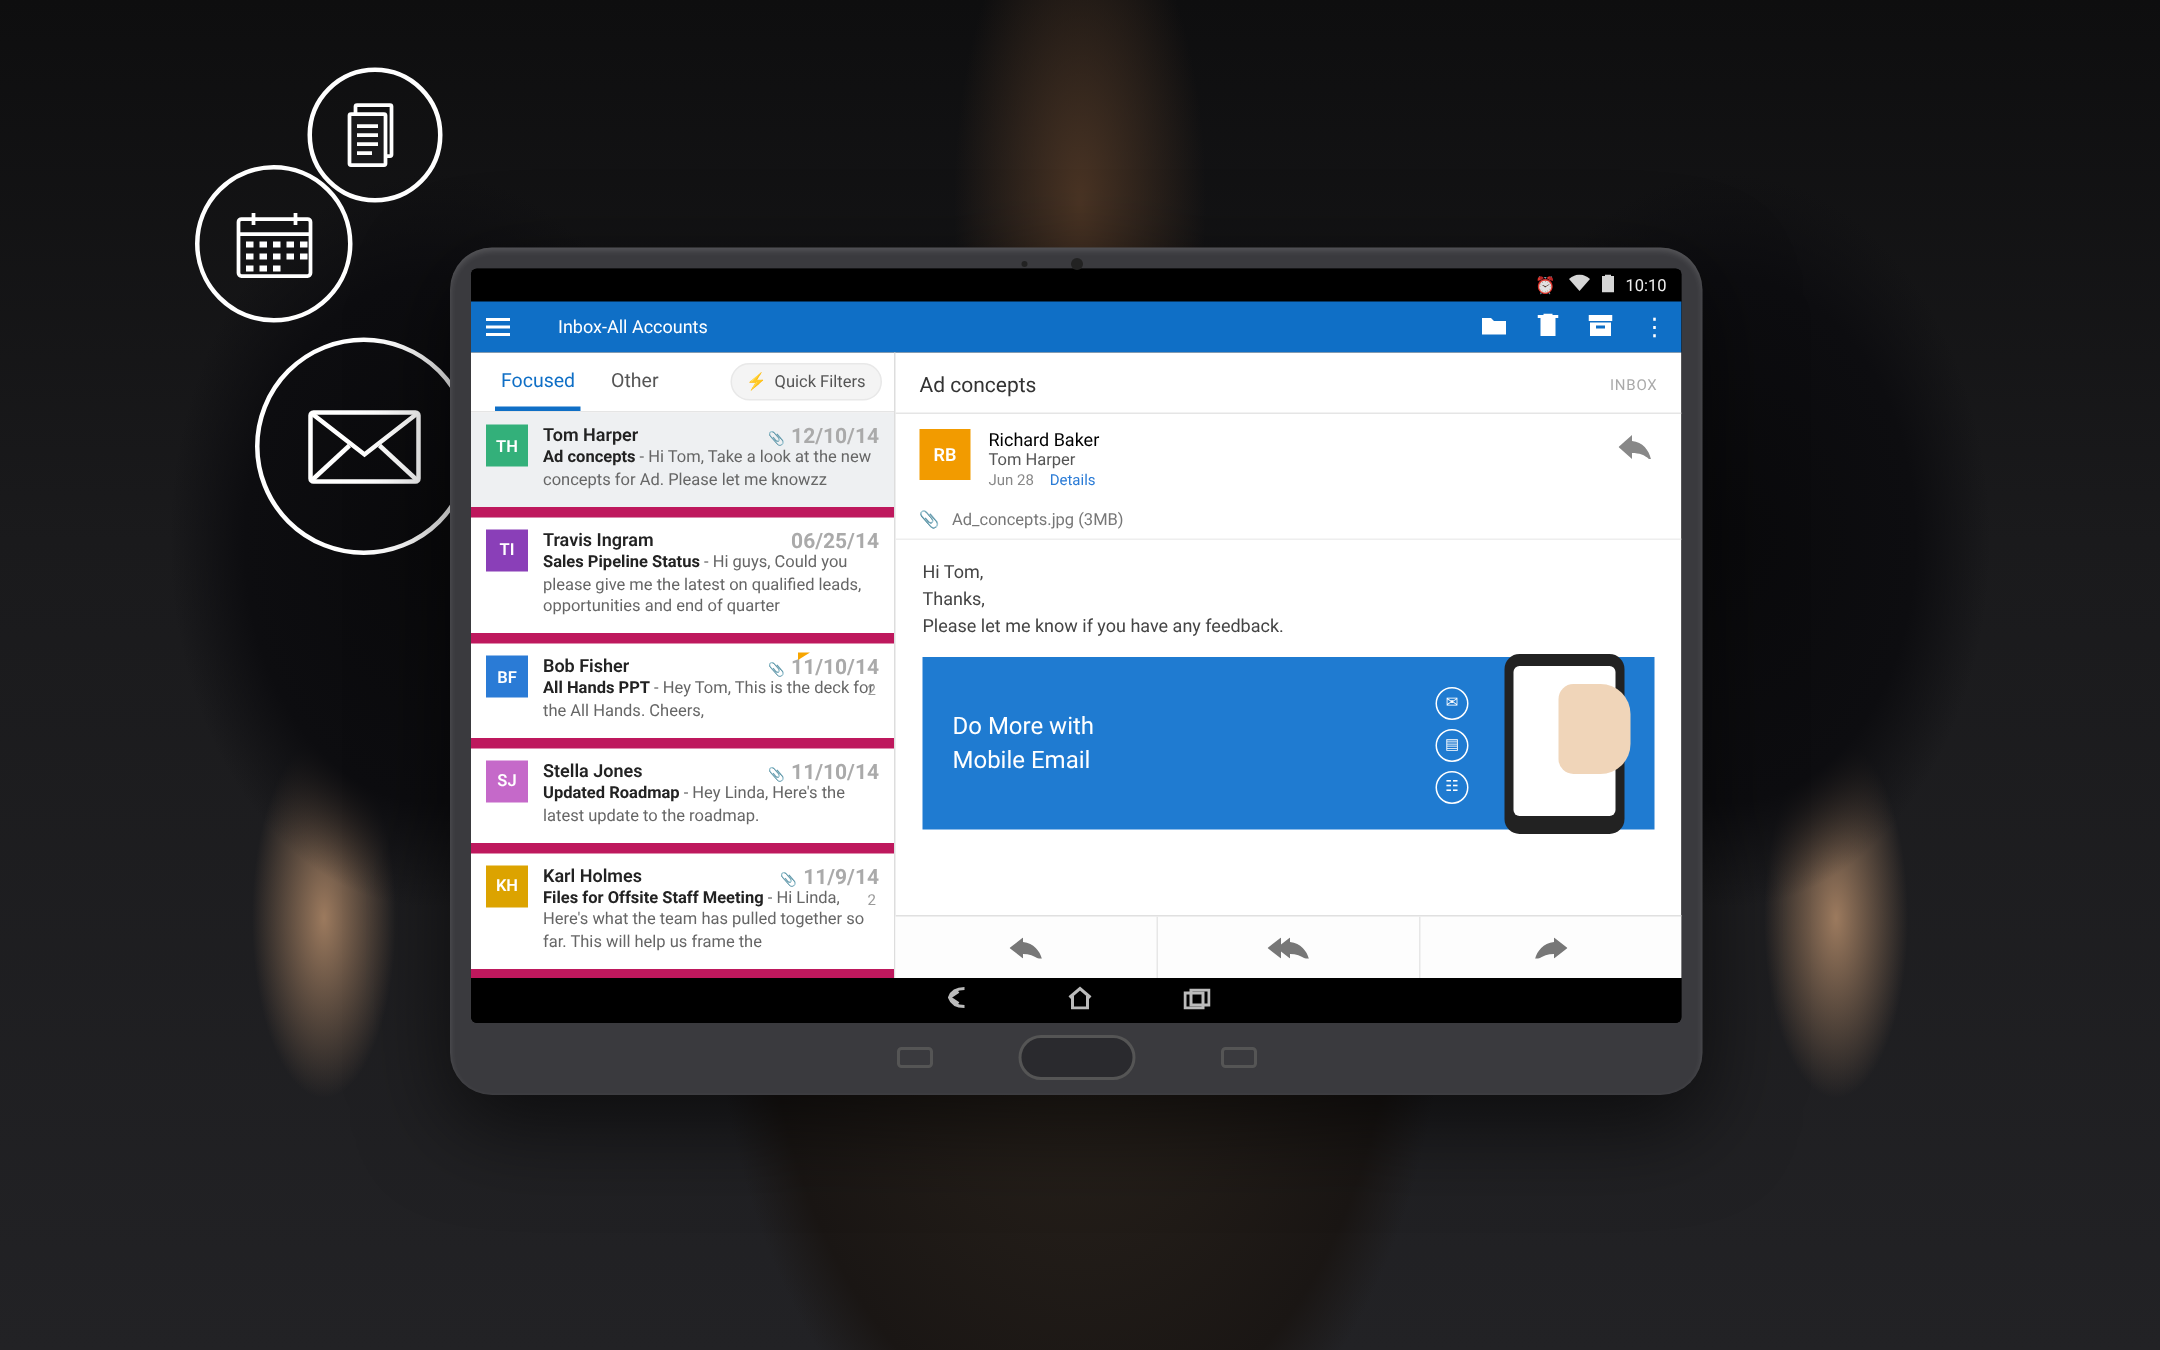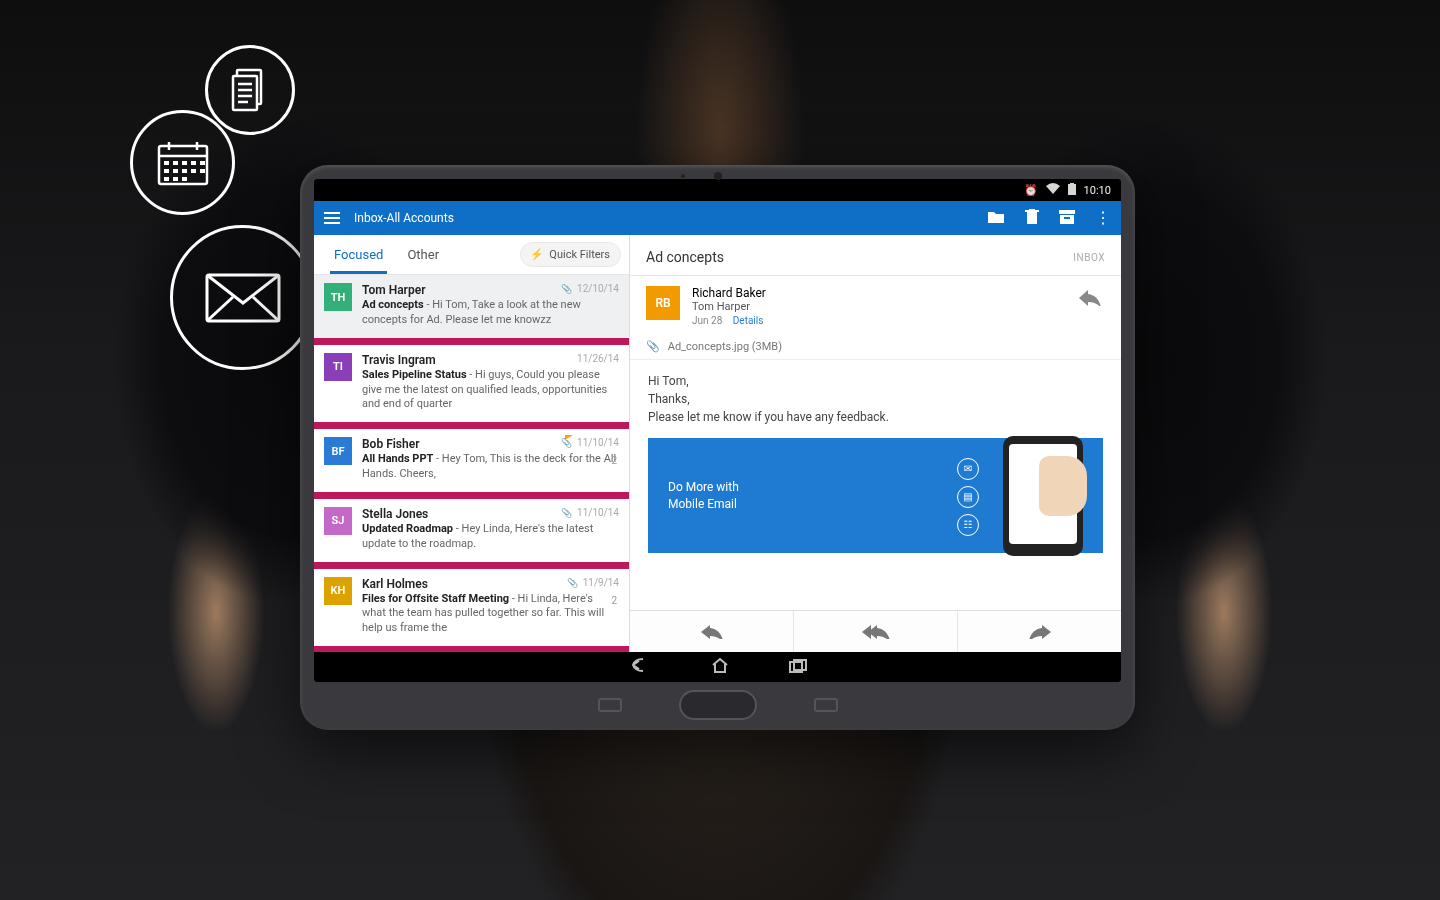--- a/index.html
+++ b/index.html
@@ -62,32 +62,32 @@
   .statusbar {
     height:22px; background:#000; color:#eee;
     display:flex; justify-content:flex-end; align-items:center;
     gap:8px; padding:0 10px; font-size:11px;
   }
   .statusbar .sb-icon { opacity:.9; }
 
   
   .appbar {
     height:34px; background:#0f6fc6; color:#fff;
-    display:flex; align-items:center; padding:0 10px; gap:14px;
+    display:flex; align-items:center; padding:0 10px; gap:32px;
     font-size:12px;
   }
   .hamburger { display:flex; flex-direction:column; gap:3px; cursor:pointer; }
   .hamburger span { width:16px; height:2px; background:#fff; }
   .appbar-title { flex:1; }
   .appbar-actions { display:flex; gap:20px; align-items:center; }
   .appbar-actions .ic { cursor:pointer; }
 
   
   .main { flex:1; display:flex; background:#fff; min-height:0; }
-  .list-pane { width:316px; border-right:1px solid #ddd; display:flex; flex-direction:column; }
+  .list-pane { width:283px; border-right:1px solid #ddd; display:flex; flex-direction:column; }
   .read-pane { flex:1; display:flex; flex-direction:column; min-width:0; }
 
   
   .tabs-row {
     display:flex; align-items:center; height:40px; border-bottom:1px solid #e5e5e5;
     padding:0 8px;
   }
   .tab {
     padding:0 12px; height:100%; display:flex; align-items:center;
     font-size:13px; color:#555; cursor:pointer; position:relative;
@@ -111,22 +111,22 @@
   .msg.selected { background:#eef0f2; }
   .avatar {
     width:28px; height:28px; color:#fff; font-size:11px; font-weight:600;
     display:flex; align-items:center; justify-content:center; flex-shrink:0;
   }
   .msg-body { flex:1; min-width:0; }
   .msg-sender { font-weight:600; color:#222; font-size:12px; }
   .msg-line { color:#666; line-height:1.35; margin-top:1px; }
   .msg-line b { color:#222; font-weight:700; }
   .msg-meta {
-    position:absolute; right:10px; top:8px; color:#aaa; font-size:10px;
-    display:flex; align-items:center; gap:4px;
+    position:absolute; right:10px; top:8px; color:#aaa; font-size:14px;
+    display:flex; align-items:center; gap:4px;font-weight:bold;
   }
   .msg-count { position:absolute; right:12px; top:26px; font-size:10px; color:#999; }
   .clip::before { content:"📎"; font-size:9px; color:#bbb; }
   .flagged::after {
     content:""; position:absolute; top:6px; right:56px; width:0; height:0;
     border-left:8px solid #f7a500; border-bottom:5px solid transparent;
   }
 
   
   .read-subject {
@@ -315,21 +315,21 @@
                 <span>12/10/14</span>
               </div>
             </div>
             <div class="msg">
               <div class="avatar" style="background:#8a3fb8">TI</div>
               <div class="msg-body">
                 <div class="msg-sender">Travis Ingram</div>
                 <div class="msg-line"><b>Sales Pipeline Status</b> - Hi guys, Could you please give me the latest on qualified leads, opportunities and end of quarter</div>
               </div>
               <div class="msg-meta">
-                <span>11/26/14</span>
+                <span>06/25/14</span>
               </div>
             </div>
             <div class="msg flagged">
               <div class="avatar" style="background:#2a7bd6">BF</div>
               <div class="msg-body">
                 <div class="msg-sender">Bob Fisher</div>
                 <div class="msg-line"><b>All Hands PPT</b> - Hey Tom, This is the deck for the All Hands. Cheers,</div>
               </div>
               <div class="msg-meta">
                 <span class="clip"></span>
@@ -398,21 +398,21 @@
         <div class="attach-row">
           <span>📎</span>
           <span>Ad_concepts.jpg (3MB)</span>
         </div>
         <div class="read-content">
           <div>Hi Tom,</div>
           <div>Thanks,</div>
           <div>Please let me know if you have any feedback.</div>
 
           <div class="card">
-            <div style="font-size:12px; line-height:1.4;">
+            <div style="font-size:16px; line-height:1.4;">
               <div>Do More with</div>
               <div>Mobile Email</div>
             </div>
             <div style="position:relative; margin-left:auto;">
               <div class="mini-icons">
                 <span>✉</span>
                 <span>▤</span>
                 <span>☷</span>
               </div>
               <div class="phone-mock"></div>

